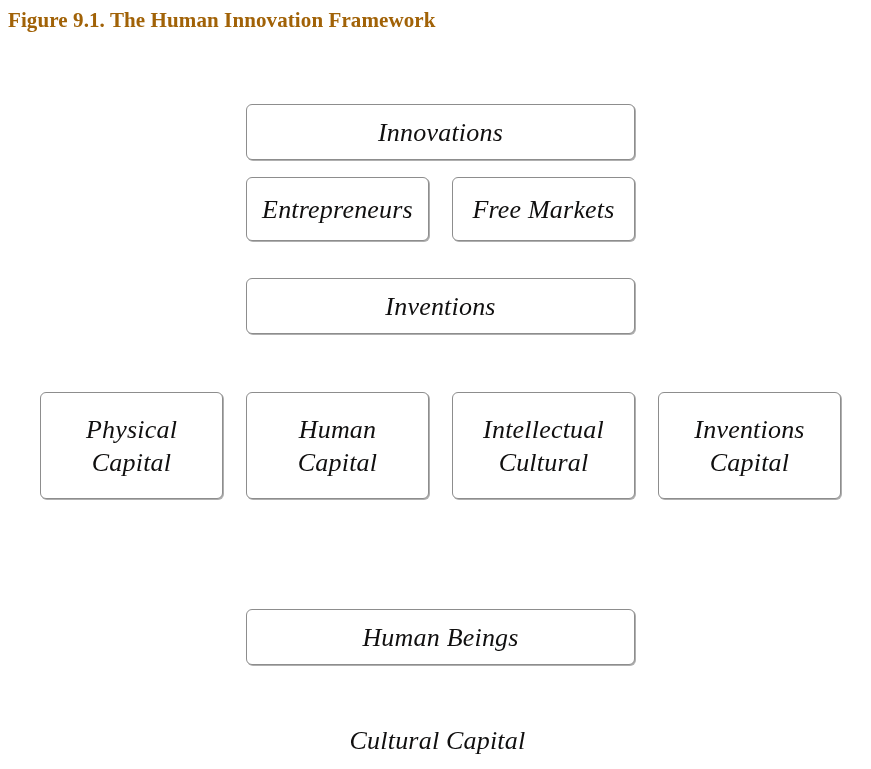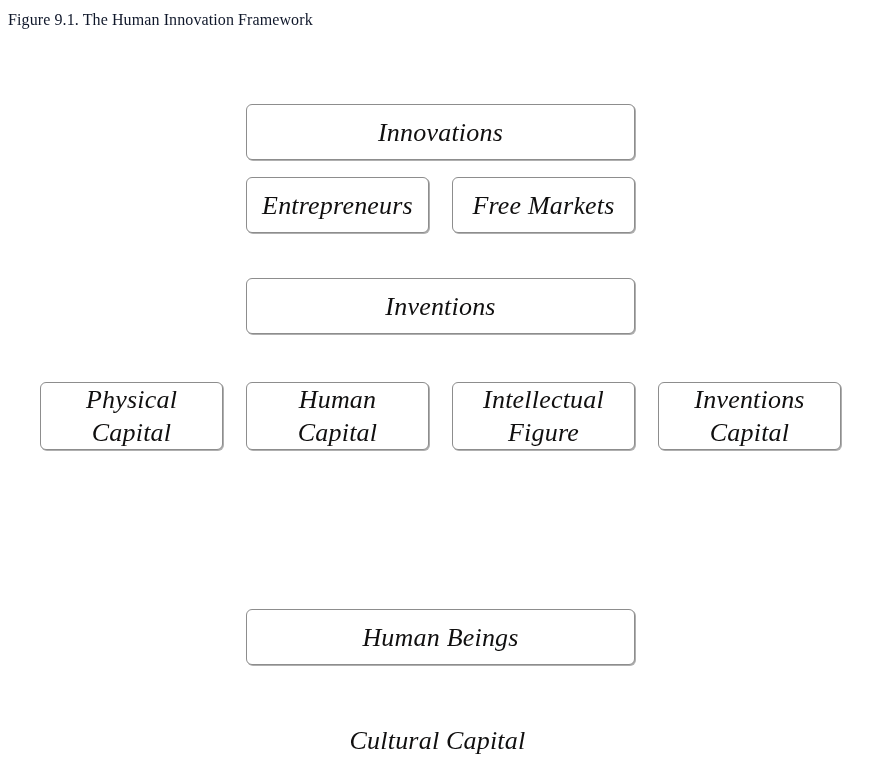--- a/index.html
+++ b/index.html
@@ -22,26 +22,26 @@
     left: 0;
     top: 0;
     width: 871px;
     height: 769px;
   }
 
   .fig-title {
     position: absolute;
     left: 8px;
     top: 7px;
-    font-size: 16px;
-    font-weight: normal;
+    font-size: 21px;
+    font-weight: bold;
     letter-spacing: 0.1px;
     line-height: 26px;
     white-space: nowrap;
-    color: #0f172a;
+    color: #a16207;
   }
 
   .node-box {
     position: absolute;
     box-sizing: border-box;
     background: #ffffff;
     border: 1.4px solid #8d8d8d;
     border-radius: 6px;
     box-shadow: 1px 1px 0 rgba(110,110,110,0.55);
     display: flex;
@@ -65,23 +65,23 @@
     font-size: 26px;
     line-height: 33px;
     color: #100f0f;
     letter-spacing: 0.2px;
     text-align: center;
     white-space: nowrap;
   }
 
   
   .r1 { top: 76px;  height: 56px; margin-top: 28px; }
-  .r2 { top: 177px; height: 56px; }
+  .r2 { top: 177px; height: 64px; }
   .r3 { top: 278px; height: 56px; }
-  .r4 { top: 382px; height: 68px; }
+  .r4 { top: 392px; height: 107px; }
   .r5 { top: 508px; height: 56px; }
   .r6 { top: 609px; height: 56px; }
 
   .col-wide   { left: 246px; width: 389px; }
   .col-a      { left: 40px;  width: 183px; }
   .col-b      { left: 246px; width: 183px; }
   .col-c      { left: 452px; width: 183px; }
   .col-d      { left: 658px; width: 183px; }
 
   .caption-pos {
@@ -116,21 +116,21 @@
   <div class="node-box r4 col-a">
     <span class="node-label">Physical
 Capital</span>
   </div>
   <div class="node-box r4 col-b">
     <span class="node-label">Human
 Capital</span>
   </div>
   <div class="node-box r4 col-c">
     <span class="node-label">Intellectual
-Figure</span>
+Cultural</span>
   </div>
   <div class="node-box r4 col-d">
     <span class="node-label">Inventions
 Capital</span>
   </div>
 
 
   <div class="node-box r6 col-wide">
     <span class="node-label">Human Beings</span>
   </div>

